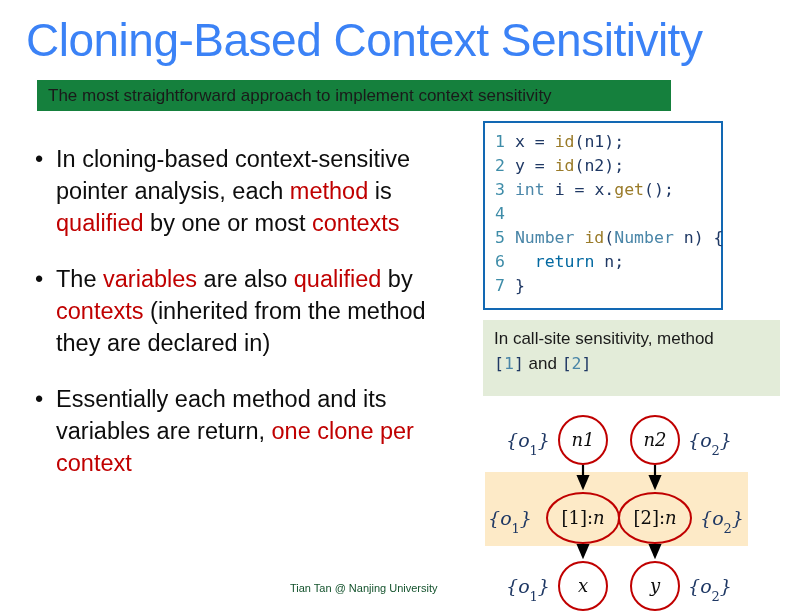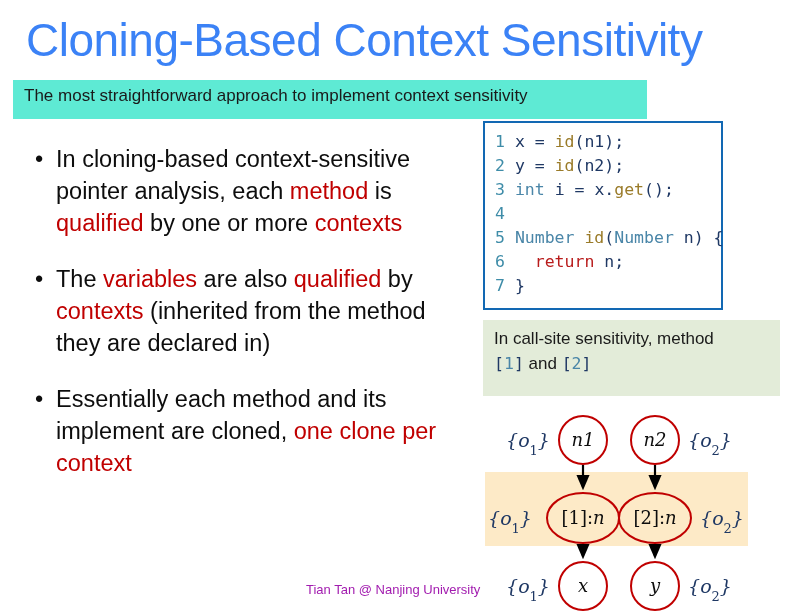--- a/index.html
+++ b/index.html
@@ -26,25 +26,25 @@
     letter-spacing: -0.5px;
     font-weight: normal;
     color: #3b82f6;
     white-space: nowrap;
     font-family: "Liberation Sans", sans-serif;
   }
 
   
   #subtitle-bar {
     position: absolute;
-    left: 13px;
+    left: 37px;
     top: 80px;
     width: 634px;
-    height: 39px;
-    background: #5eead4;
+    height: 31px;
+    background: #15803d;
   }
   #subtitle-text {
     position: absolute;
     left: 11px;
     top: 5px;
     font-size: 17px;
     line-height: 22px;
     color: #1a1a1a;
     white-space: nowrap;
   }
@@ -90,21 +90,21 @@
     left: 10px;
     top: 7px;
     font-family: "DejaVu Sans Mono", monospace;
     font-size: 16.5px;
     line-height: 24px;
     white-space: pre;
   }
   .ln { color: #3e8ca8; }
   .c-type  { color: #4a86a8; }
   .c-meth  { color: #9a7b29; }
-  .c-kw    { color: #b91c1c; }
+  .c-kw    { color: #0369a1; }
   .c-var   { color: #1f3864; }
   .c-punct { color: #1f3864; }
 
   
   #note-box {
     position: absolute;
     left: 483px;
     top: 320px;
     width: 297px;
     height: 76px;
@@ -125,47 +125,47 @@
     position: absolute;
     left: 480px;
     top: 410px;
     width: 326px;
     height: 204px;
   }
 
   
   #footer-credit {
     position: absolute;
-    left: 306px;
+    left: 290px;
     top: 582px;
-    font-size: 13px;
-    color: #a21caf;
+    font-size: 11px;
+    color: #14532d;
     white-space: nowrap;
   }
   #page-number {
     position: absolute;
     left: 738px;
     top: 612px;
     font-size: 17px;
     color: #404040;
   }
 </style>
 </head>
 <body>
 
 <div id="slide-title">Cloning-Based Context Sensitivity</div>
 
 <div id="subtitle-bar">
   <div id="subtitle-text">The most straightforward approach to implement context sensitivity</div>
 </div>
 
 <div id="bullet-list">
-    <div class="bullet-item"><span class="bullet-dot">•</span><span>In cloning-based context-sensitive pointer analysis, each </span><span class="hl">method</span><span> is </span><span class="hl">qualified</span><span> by one or more </span><span class="hl">contexts</span></div>
+    <div class="bullet-item"><span class="bullet-dot">•</span><span>In cloning-based context-sensitive pointer analysis, each </span><span class="hl">method</span><span> is </span><span class="hl">qualified</span><span> by one or most </span><span class="hl">contexts</span></div>
     <div class="bullet-item"><span class="bullet-dot">•</span><span>The </span><span class="hl">variables</span><span> are also </span><span class="hl">qualified</span><span> by </span><span class="hl">contexts</span><span> (inherited from the method they are declared in)</span></div>
-    <div class="bullet-item"><span class="bullet-dot">•</span><span>Essentially each method and its implement are cloned, </span><span class="hl">one clone per context</span></div>
+    <div class="bullet-item"><span class="bullet-dot">•</span><span>Essentially each method and its variables are return, </span><span class="hl">one clone per context</span></div>
   </div>
 
 <div id="code-box">
   <div id="code-lines"><div><span class="ln">1 </span><span class="c-var">x </span><span class="c-punct">= </span><span class="c-meth">id</span><span class="c-punct">(</span><span class="c-var">n1</span><span class="c-punct">);</span></div><div><span class="ln">2 </span><span class="c-var">y </span><span class="c-punct">= </span><span class="c-meth">id</span><span class="c-punct">(</span><span class="c-var">n2</span><span class="c-punct">);</span></div><div><span class="ln">3 </span><span class="c-type">int </span><span class="c-var">i </span><span class="c-punct">= </span><span class="c-var">x</span><span class="c-punct">.</span><span class="c-meth">get</span><span class="c-punct">();</span></div><div><span class="ln">4 </span> </div><div><span class="ln">5 </span><span class="c-type">Number </span><span class="c-meth">id</span><span class="c-punct">(</span><span class="c-type">Number </span><span class="c-var">n</span><span class="c-punct">) {</span></div><div><span class="ln">6 </span><span class="c-kw">  return </span><span class="c-var">n;</span></div><div><span class="ln">7 </span><span class="c-punct">}</span></div></div>
 </div>
 
 <div id="note-box">
   <div id="note-text">
     <div>In call-site sensitivity, method</div>
     <div>

